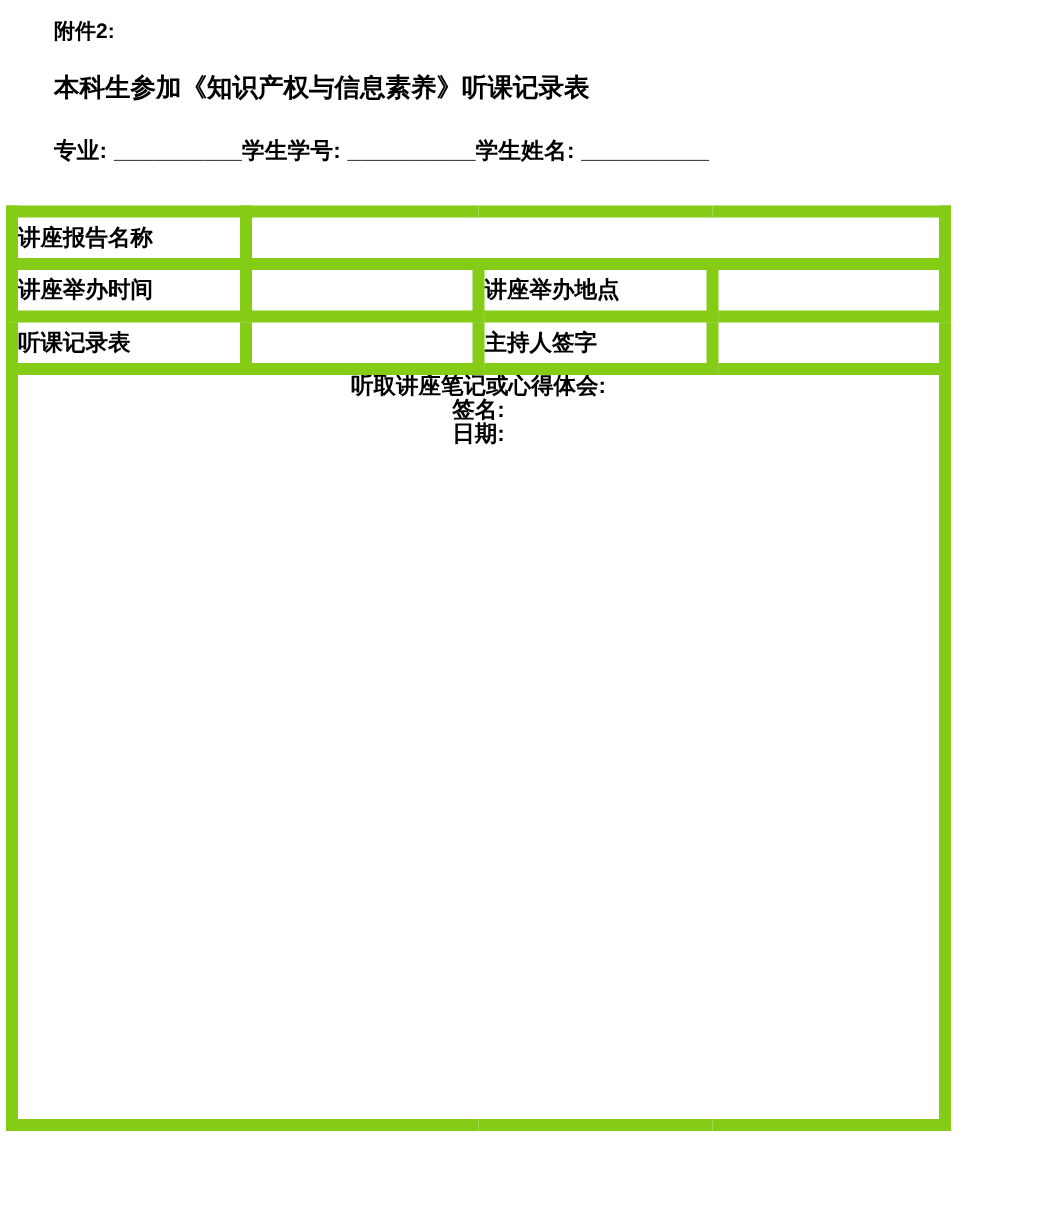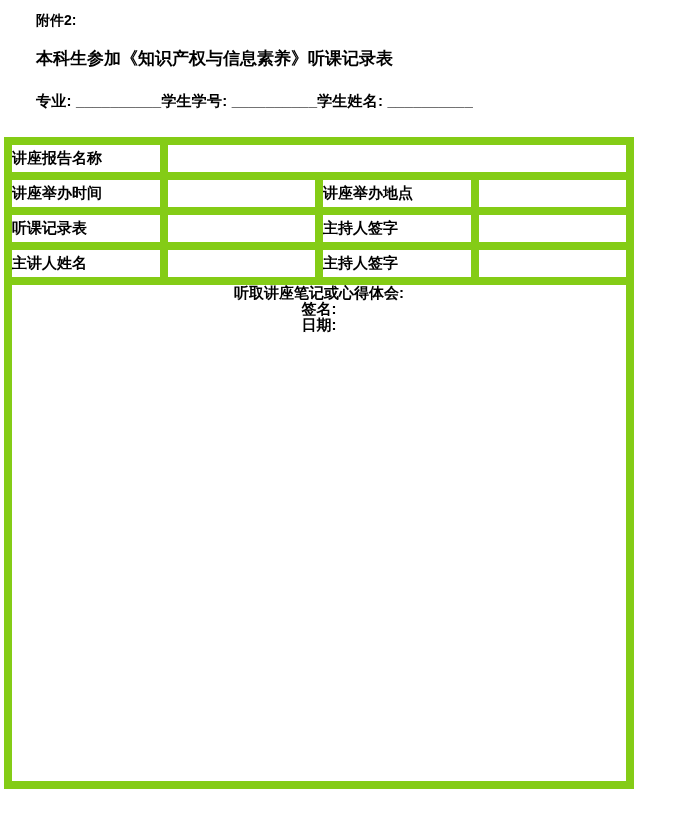--- a/index.html
+++ b/index.html
@@ -106,26 +106,20 @@
         <td class="label-cell">讲座举办地点</td>
         <td class="value-cell"></td>
       </tr>
       <tr>
         <td class="label-cell">听课记录表</td>
         <td class="value-cell"></td>
         <td class="label-cell">主持人签字</td>
         <td class="value-cell"></td>
       </tr>
       <tr>
-        <td class="label-cell">主讲人姓名</td>
-        <td class="value-cell"></td>
-        <td class="label-cell">主持人签字</td>
-        <td class="value-cell"></td>
-      </tr>
-      <tr>
         <td class="notes-cell" colspan="4">
           <div class="notes-line">听取讲座笔记或心得体会:</div>
           <div class="notes-line">签名:</div>
           <div class="notes-line">日期:</div>
         </td>
       </tr>
     </tbody>
   </table>
 
 </div>

